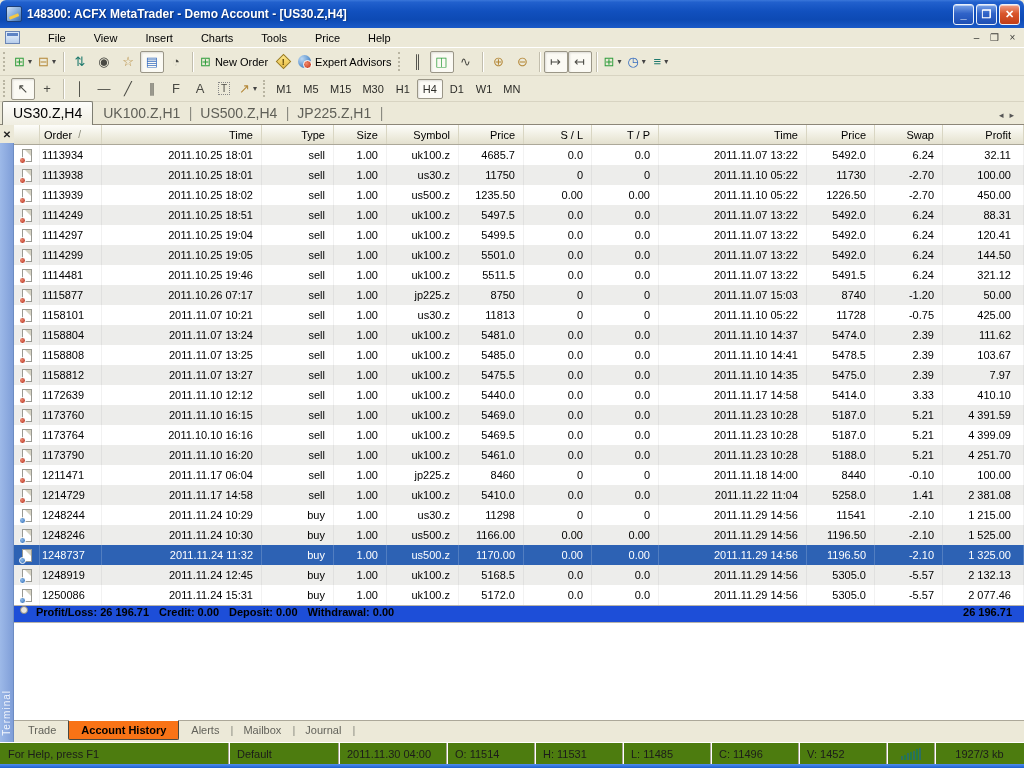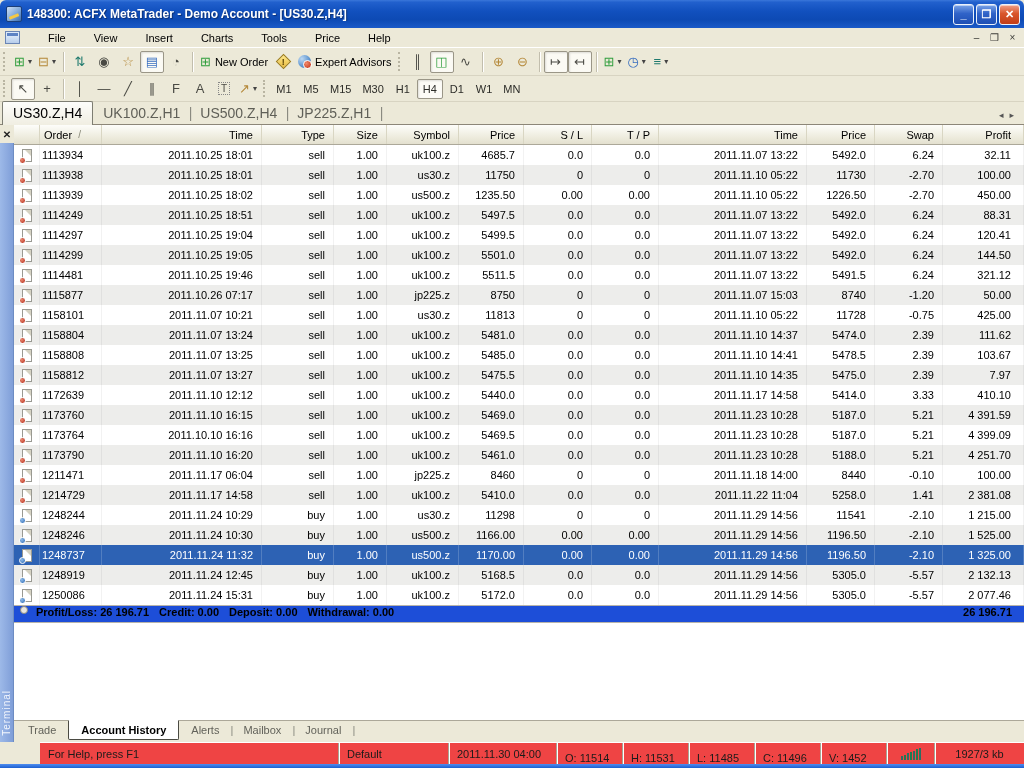--- a/index.html
+++ b/index.html
@@ -103,28 +103,28 @@
     display:flex; align-items:flex-start; font-size:11px; font-weight:bold; color:#000; padding:0 12px 0 4px; }
   .sum-ico { width:8px; height:8px; border-radius:50%; border:1px solid #8a8a80; background:#e9e6df; margin:0 8px 0 2px; flex:none; }
   .sum-item { margin-right:10px; white-space:nowrap; }
   .sum-total { margin-left:auto; }
 
   .filler { flex:1; background:#fff; }
 
   .bottom-tabs { height:22px; flex:none; background:#ece9d8; border-top:1px solid #aca899; display:flex; align-items:flex-start; padding:0 2px; }
   .btab { font-size:11px; padding:3px 12px; color:#62625a; cursor:default; position:relative; }
   .btab:not(.active)::after { content:"|"; position:absolute; right:-2px; color:#8a8a80; }
-  .btab.active { background:#ffffff; border:1px solid #4a4a42; border-top:1px solid #fff; margin-top:-1px; border-radius:0 0 2px 2px;
+  .btab.active { background:#f97316; border:1px solid #4a4a42; border-top:1px solid #fff; margin-top:-1px; border-radius:0 0 2px 2px;
     color:#000; font-weight:bold; }
 
   
-  .statusbar { height:22px; flex:none; background:#ef4444; border-top:1px solid #fff; display:flex; align-items:center; font-size:11px; color:#1c1c1a;margin-left:40px; }
+  .statusbar { height:22px; flex:none; background:#4d7c0f; border-top:1px solid #fff; display:flex; align-items:center; font-size:11px; color:#1c1c1a; }
   .seg { height:100%; display:flex; align-items:center; padding:0 8px; border-left:1px solid #a8a595; box-shadow:inset 1px 0 0 #fff; white-space:nowrap; }
   .seg.first { border-left:none; box-shadow:none; flex:1; }
-  .seg.w-def { width:110px; } .seg.w-time { width:108px; } .seg.w-o { width:66px;align-items:flex-end; } .seg.w-bars { width:48px; justify-content:center; }
+  .seg.w-def { width:110px; } .seg.w-time { width:108px; } .seg.w-o { width:88px; } .seg.w-bars { width:48px; justify-content:center; }
   .seg.w-net { width:90px; justify-content:center; }
   .bars { display:flex; align-items:flex-end; gap:1px; height:12px; }
   .bars i { width:2px; background:#1f7a4d; display:block; }
   .bars i:nth-child(odd) { background:#2c6e62; }
 
   .bottom-strip { height:4px; flex:none; background:linear-gradient(180deg,#4f8df0,#1c5fd0); }
 </style>
 </head>
 <body>
 

